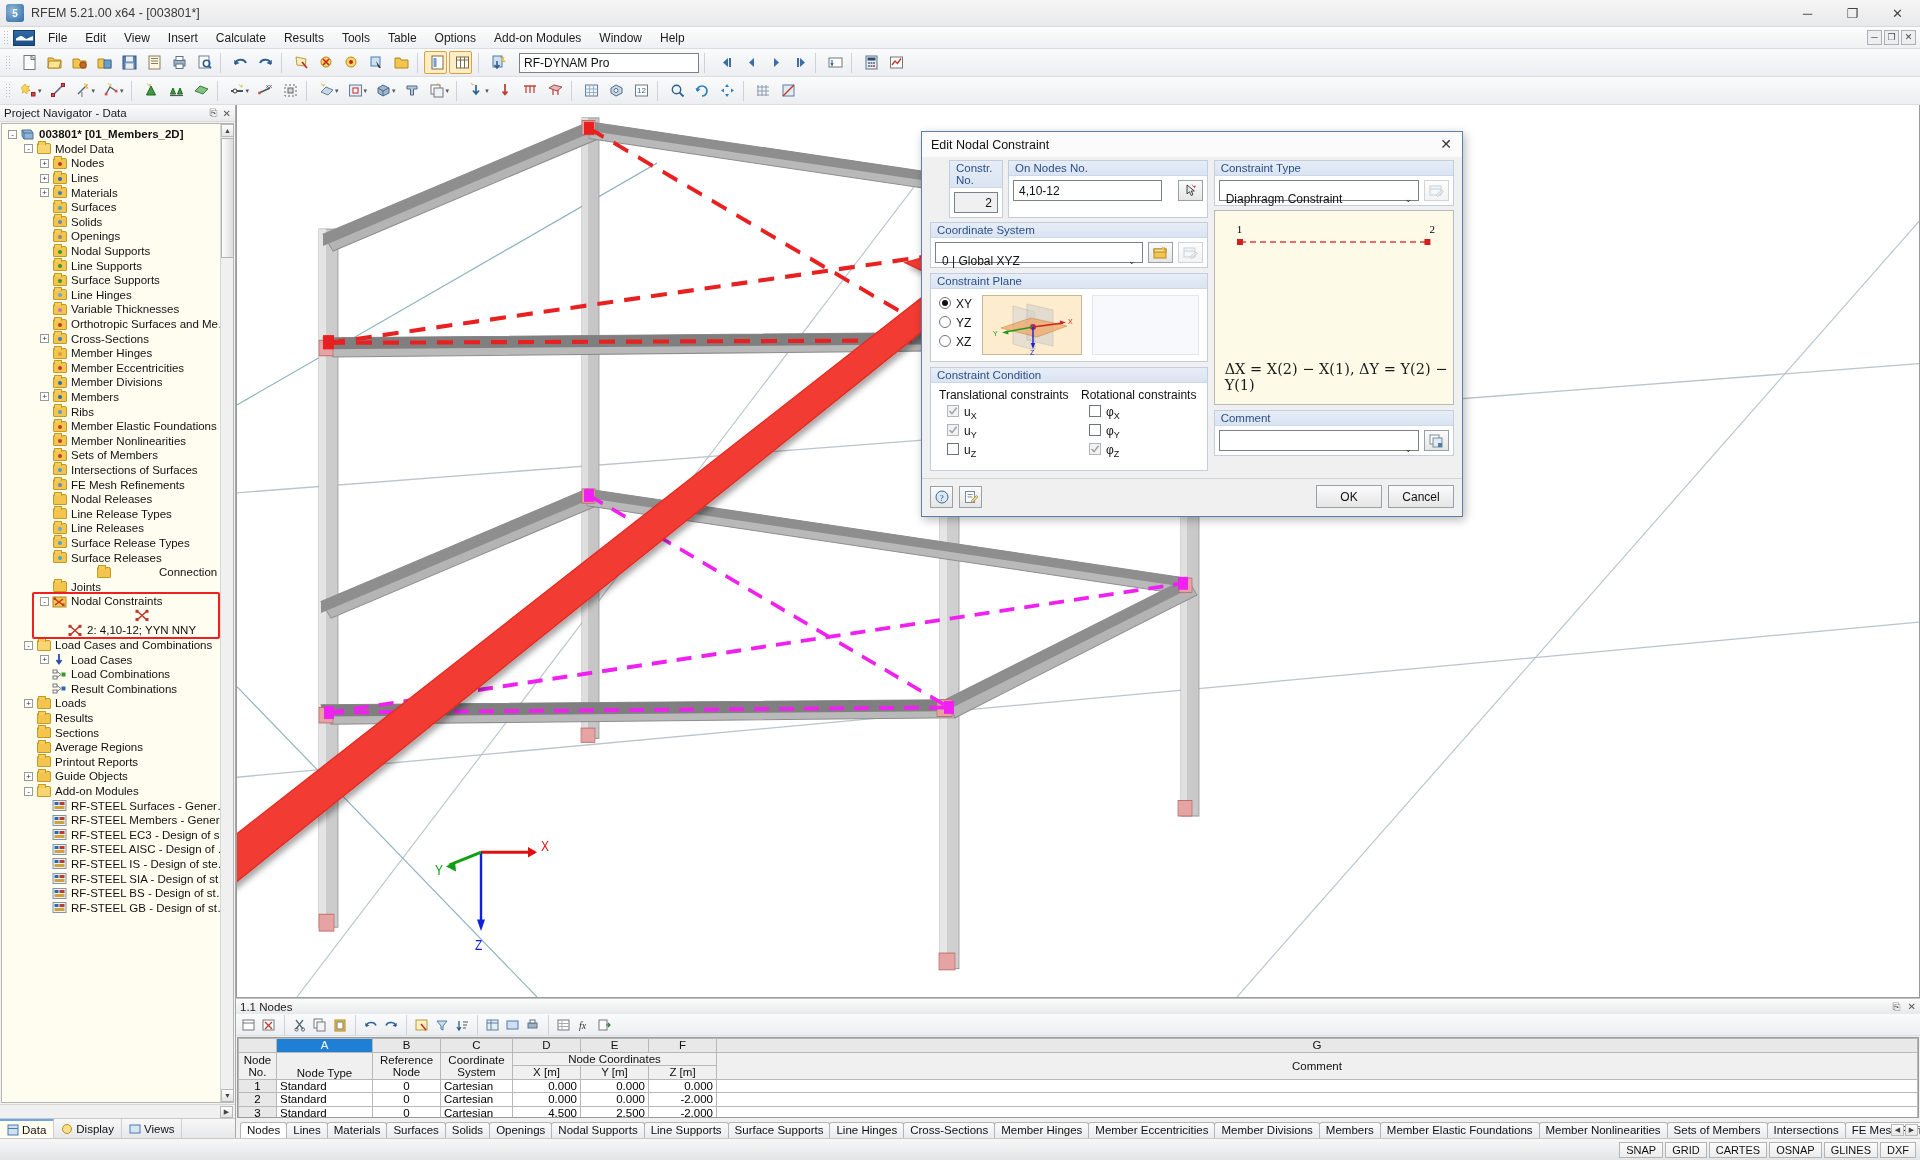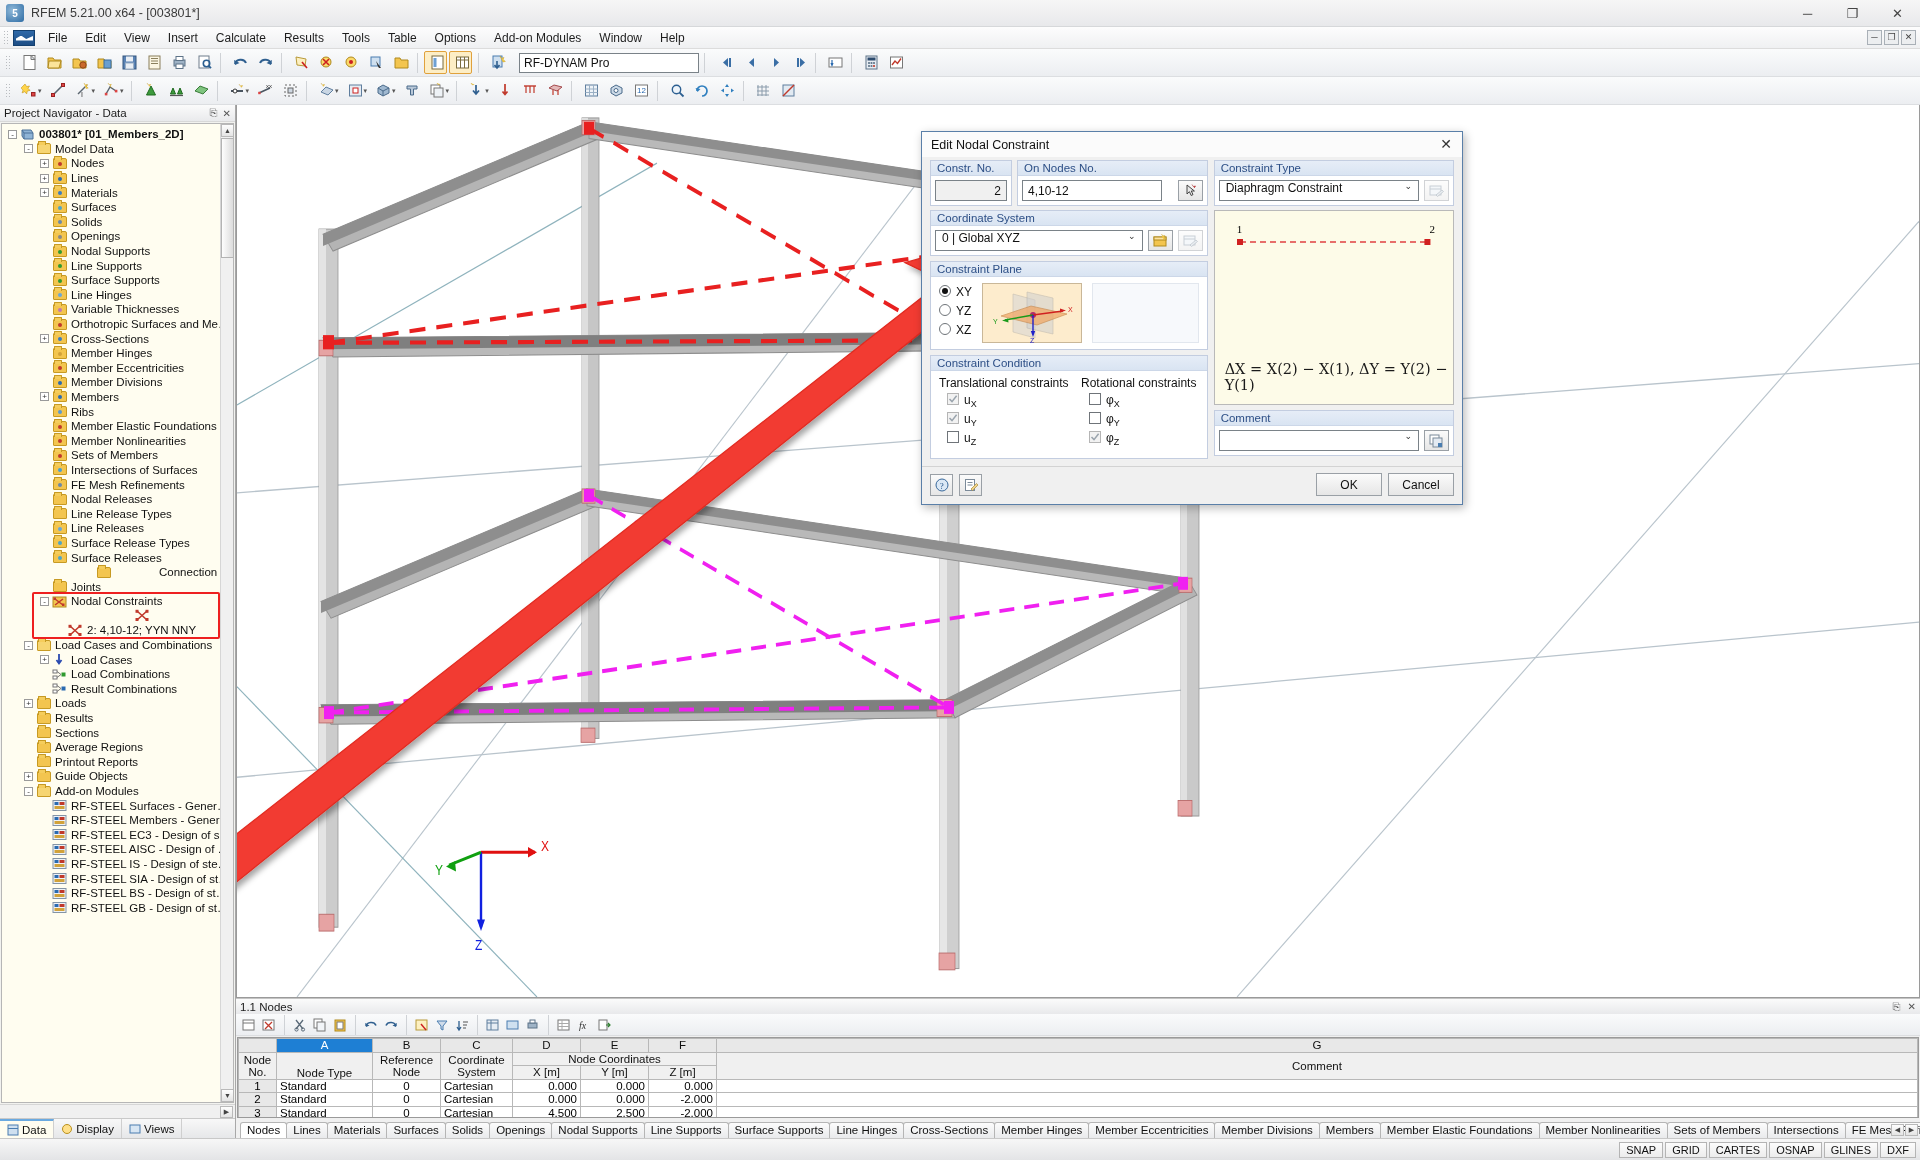--- a/index.html
+++ b/index.html
@@ -262,21 +262,21 @@
   }
   .fld.ro { background: #f0f0f0; justify-content: flex-end; }
   .btn-sq {
     width: 25px; height: 21px; border: 1px solid #9aa0a6;
     background: linear-gradient(to bottom,#fbfbfb,#e6e6e6);
     display: flex; align-items: center; justify-content: center;
   }
   .btn-sq.dis { opacity: .45; }
   .sel-combo {
     height: 21px; border: 1px solid #7a8288; background: #fff;
-    display: flex; padding: 0 3px 0 6px;
+    display: flex; align-items: center; padding: 16px 3px 0 6px;
     font-size: 12px; color: #111;
   }
   .sel-combo .arr { margin-left: auto; font-size: 9px; color: #333; padding: 0 3px; }
   .radio { width: 12px; height: 12px; border: 1px solid #6f7479; border-radius: 50%;
     background: #fff; display:inline-flex; align-items:center; justify-content:center; flex:none;}
   .radio.on:after { content:''; width: 6px; height: 6px; background: #111; border-radius: 50%; }
   .cbx { width: 12px; height: 12px; border: 1px solid #6f7479; background: #fff;
     display:inline-flex; align-items:center; justify-content:center; flex:none; }
   .cbx.dis { background: #f2f2f2; border-color:#b5b5b5; }
   .cbx .tick { width: 10px; height: 10px; }
@@ -1613,21 +1613,21 @@
       <span>Edit Nodal Constraint</span>
       <div class="dlg-close">✕</div>
     </div>
 
     <div class="dlg-body">
       <div style="display:flex; gap:6px;">
 
         <div style="width:283px;">
 
           <div style="display:flex; gap:5px;">
-            <div class="gbox" style="width:82px; margin-bottom:4px;">
+            <div class="gbox" style="width:54px; margin-bottom:4px;margin-left:19px;">
               <div class="gbox-hd">Constr. No.</div>
               <div class="gbox-bd" style="padding:4px 4px;">
                 <div class="fld ro">2</div>
               </div>
             </div>
             <div class="gbox" style="flex:1; margin-bottom:4px;">
               <div class="gbox-hd">On Nodes No.</div>
               <div class="gbox-bd" style="padding:4px 4px; display:flex; gap:16px;">
                 <div class="fld" style="flex:1;">4,10-12</div>
                 <div class="btn-sq">

